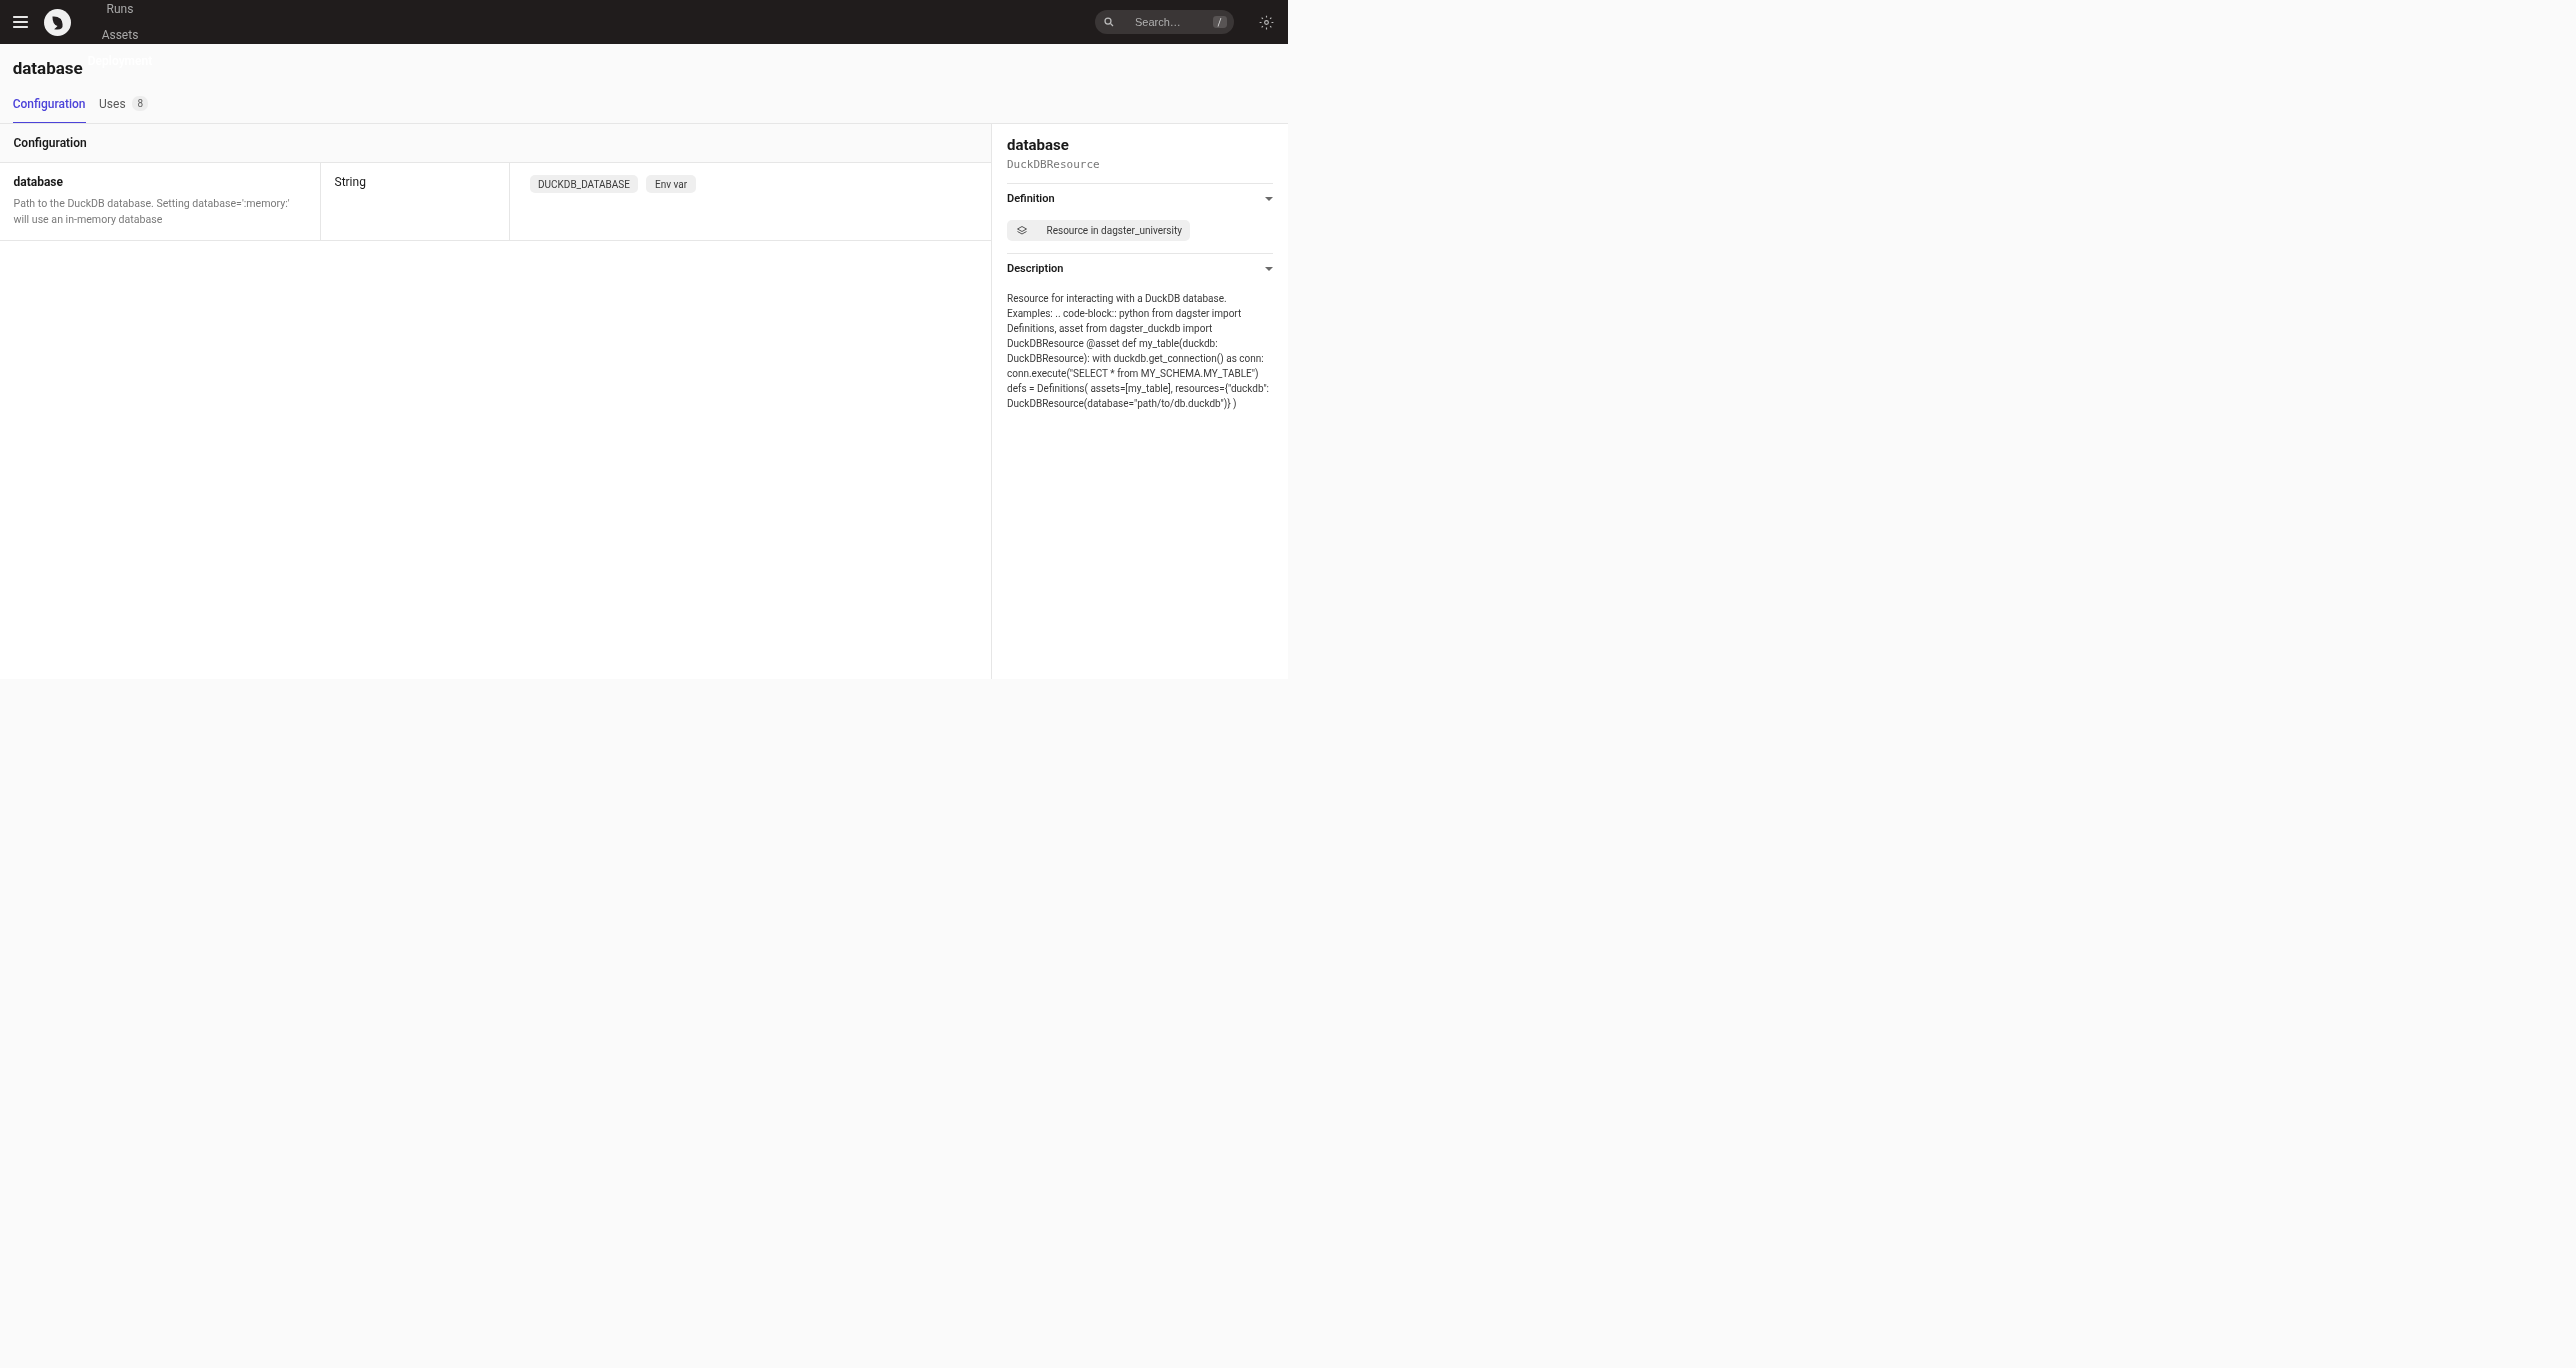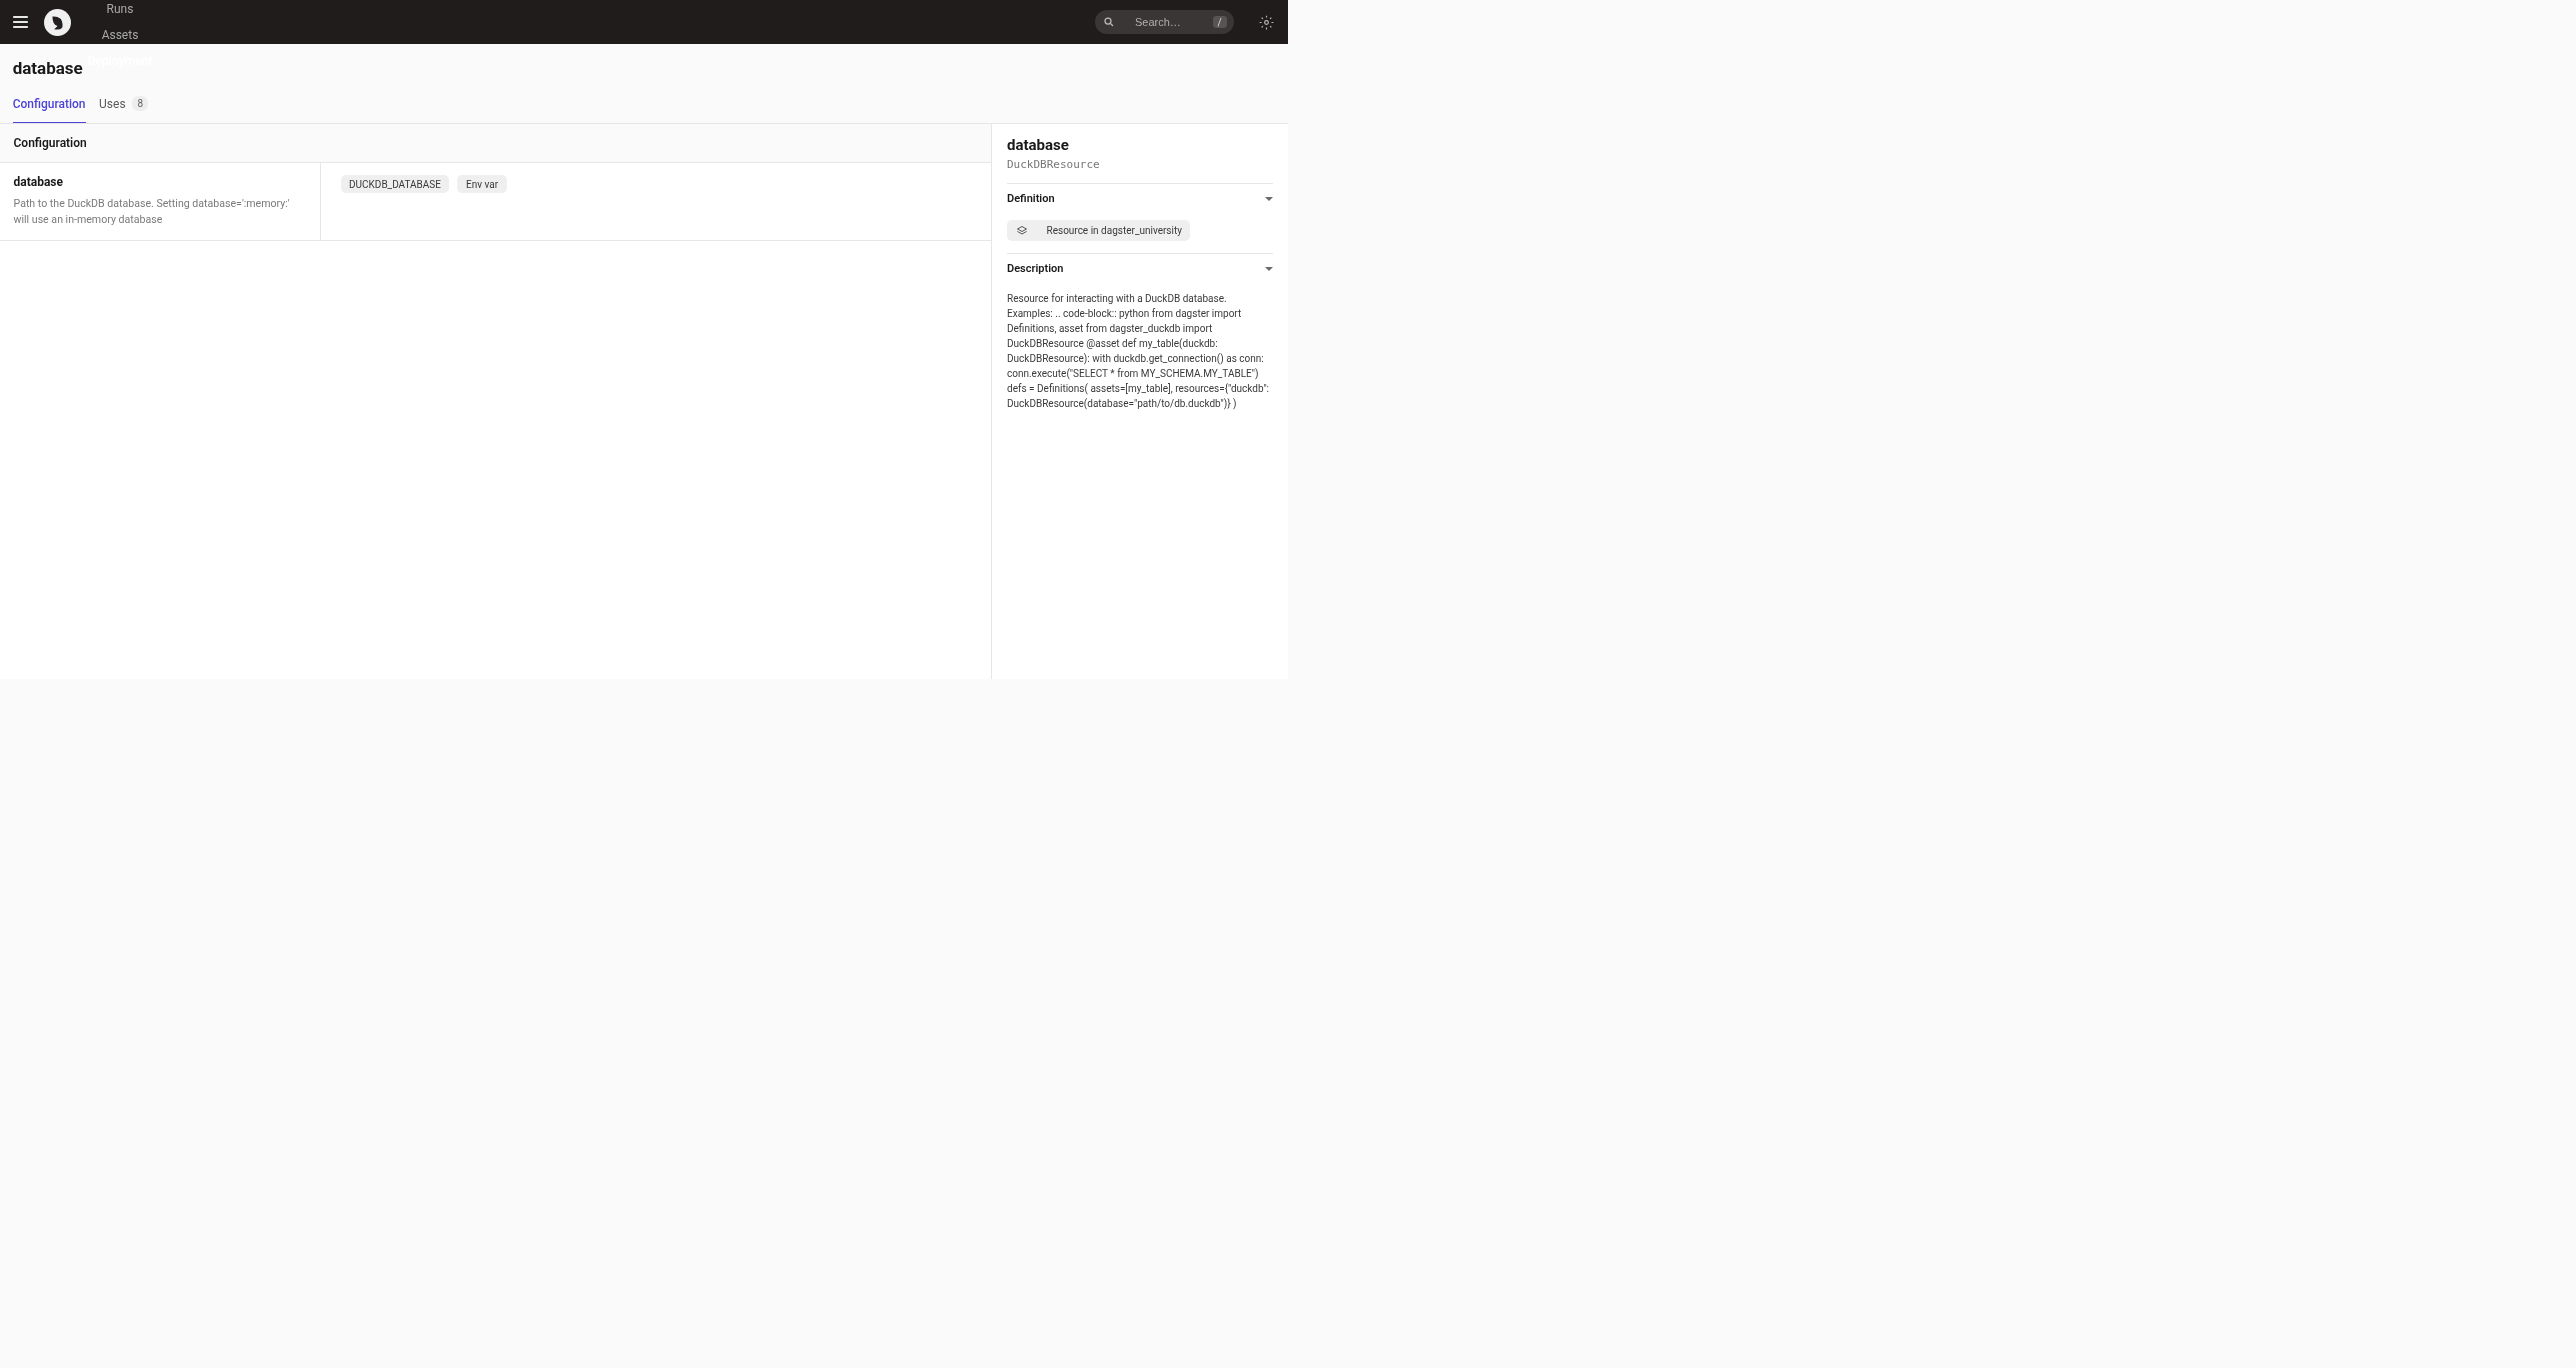--- a/index.html
+++ b/index.html
@@ -336,20 +336,21 @@
 </div>
 
 <div class="content">
   <div class="main">
     <div class="section-header">Configuration</div>
     <div class="config-row">
       <div class="col col-key">
         <div class="key-name">database</div>
         <div class="key-desc">Path to the DuckDB database. Setting database=':memory:' will use an in-memory database</div>
       </div>
+      <div class="col col-type">String</div>
       <div class="col col-value">
         <div class="value-tags">
           <span class="value-tag">DUCKDB_DATABASE</span>
           <span class="value-tag">Env var</span>
         </div>
       </div>
     </div>
   </div>
 
   <div class="side-panel">

